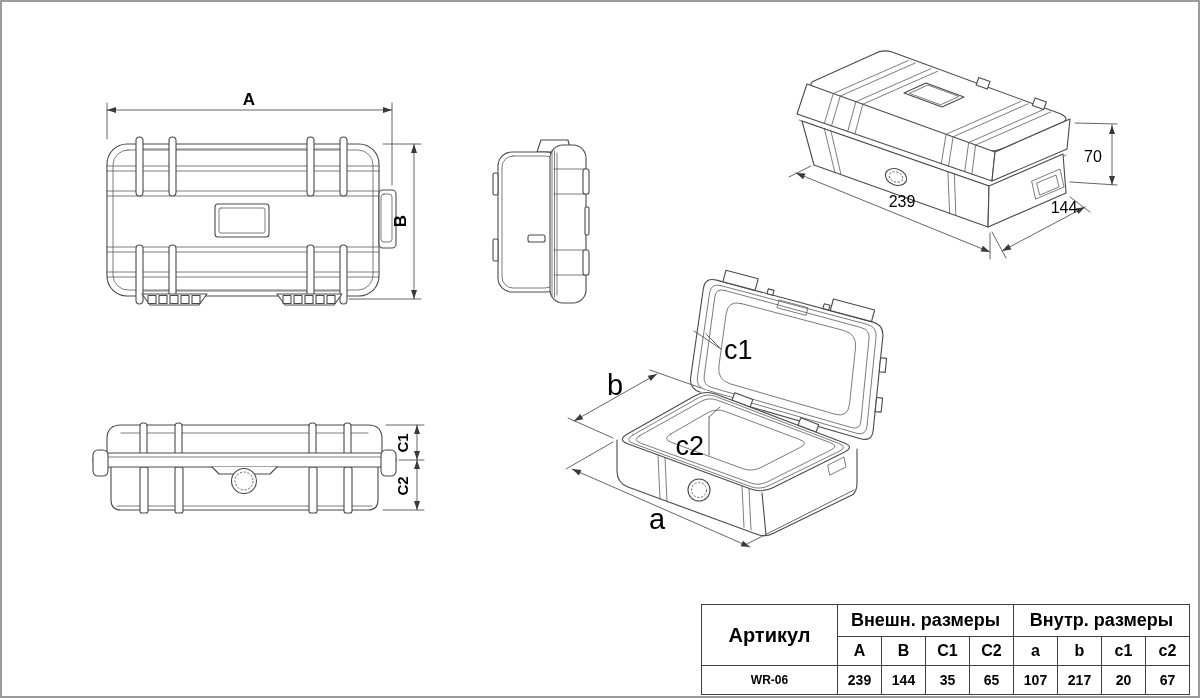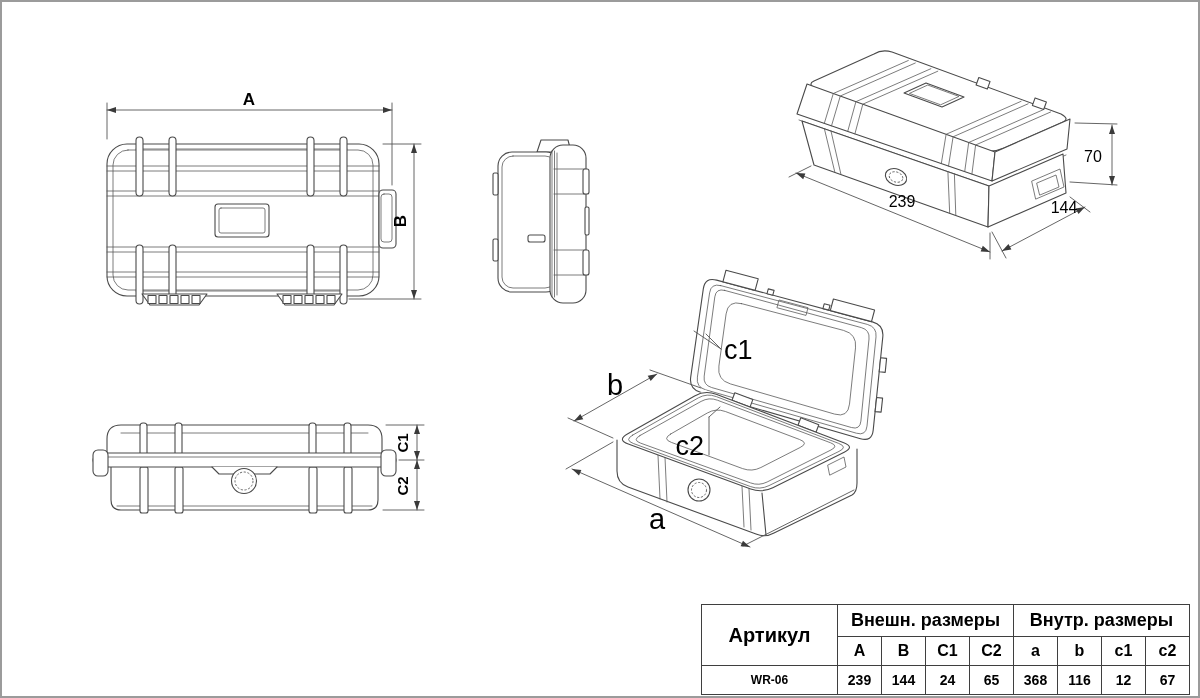--- a/index.html
+++ b/index.html
@@ -365,23 +365,23 @@
       <td class="hCol">C2</td>
       <td class="hCol">a</td>
       <td class="hCol">b</td>
       <td class="hCol">c1</td>
       <td class="hCol">c2</td>
     </tr>
     <tr class="r3">
       <td class="vArt">WR-06</td>
       <td class="vNum">239</td>
       <td class="vNum">144</td>
-      <td class="vNum">24</td>
+      <td class="vNum">35</td>
       <td class="vNum">65</td>
-      <td class="vNum">368</td>
-      <td class="vNum">116</td>
-      <td class="vNum">12</td>
+      <td class="vNum">107</td>
+      <td class="vNum">217</td>
+      <td class="vNum">20</td>
       <td class="vNum">67</td>
     </tr>
   </tbody>
     </table>
 
 </div>
 
 </body></html>

